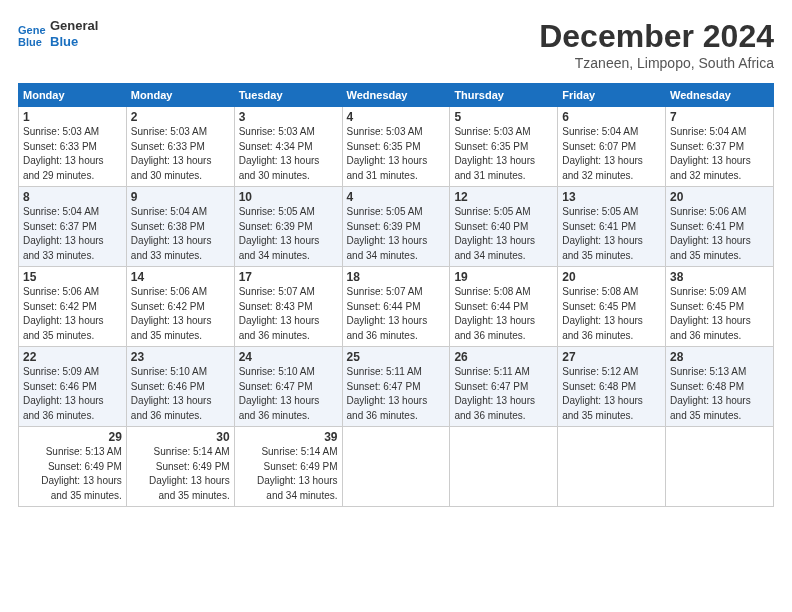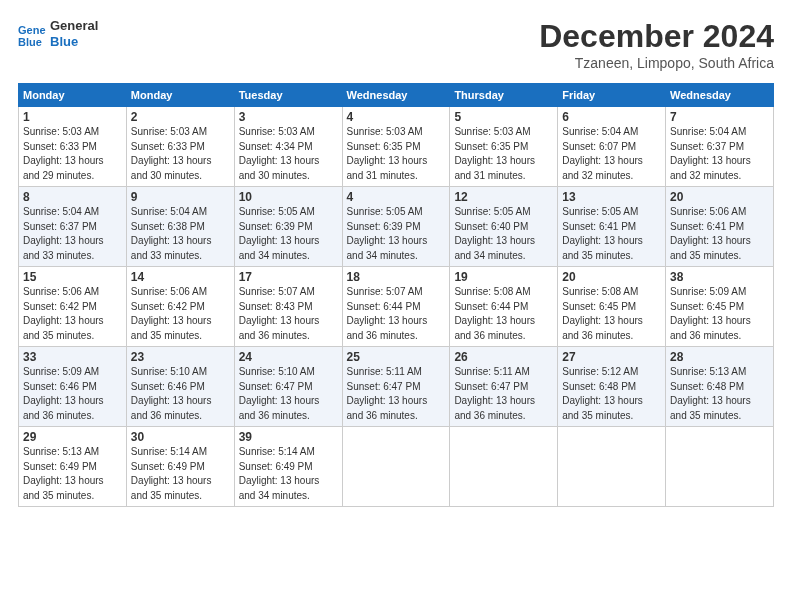--- a/index.html
+++ b/index.html
@@ -65,20 +65,21 @@
     .calendar td {
       border: 1px solid #ccc;
       vertical-align: top;
       padding: 3px 4px;
       width: calc(100%/7);
       height: 78px;
       background: #fff;
     }
     .calendar tr:last-child td {
       height: 70px;
+      text-align: right;
     }
     .day-num {
       font-size: 12px;
       font-weight: bold;
       color: #333;
       display: block;
       margin-bottom: 1px;
     }
     .day-info {
       color: #333;
@@ -296,21 +297,21 @@
         <span class="day-num">38</span>
         <div class="day-info">
           <span>Sunrise: 5:09 AM</span><br>
           <span>Sunset: 6:45 PM</span><br>
           <span>Daylight: 13 hours and 36 minutes.</span>
         </div>
       </td>
         </tr>
         <tr class="row-shade">
           <td>
-        <span class="day-num">33</span>
+        <span class="day-num">22</span>
         <div class="day-info">
           <span>Sunrise: 5:09 AM</span><br>
           <span>Sunset: 6:46 PM</span><br>
           <span>Daylight: 13 hours and 36 minutes.</span>
         </div>
       </td>
           <td>
         <span class="day-num">23</span>
         <div class="day-info">
           <span>Sunrise: 5:10 AM</span><br>

